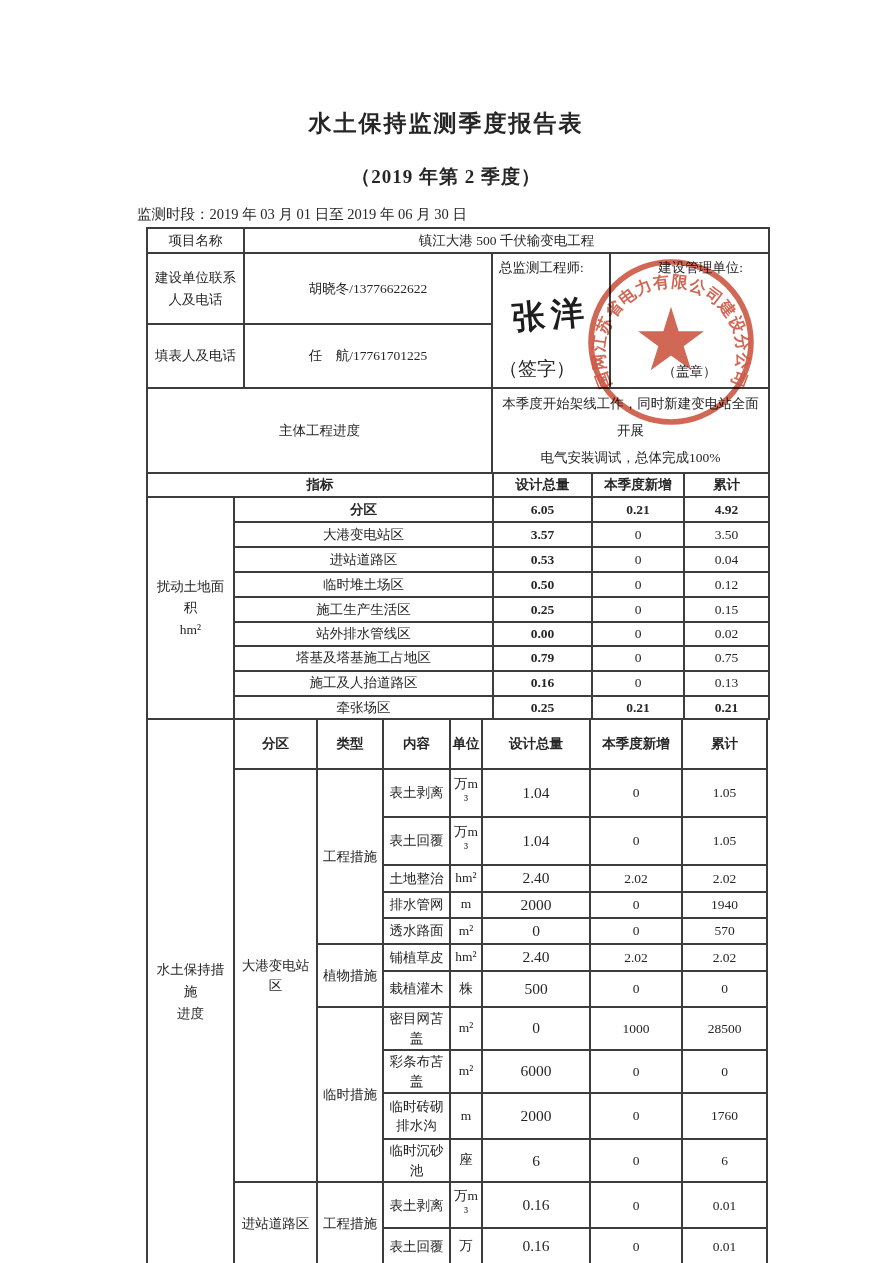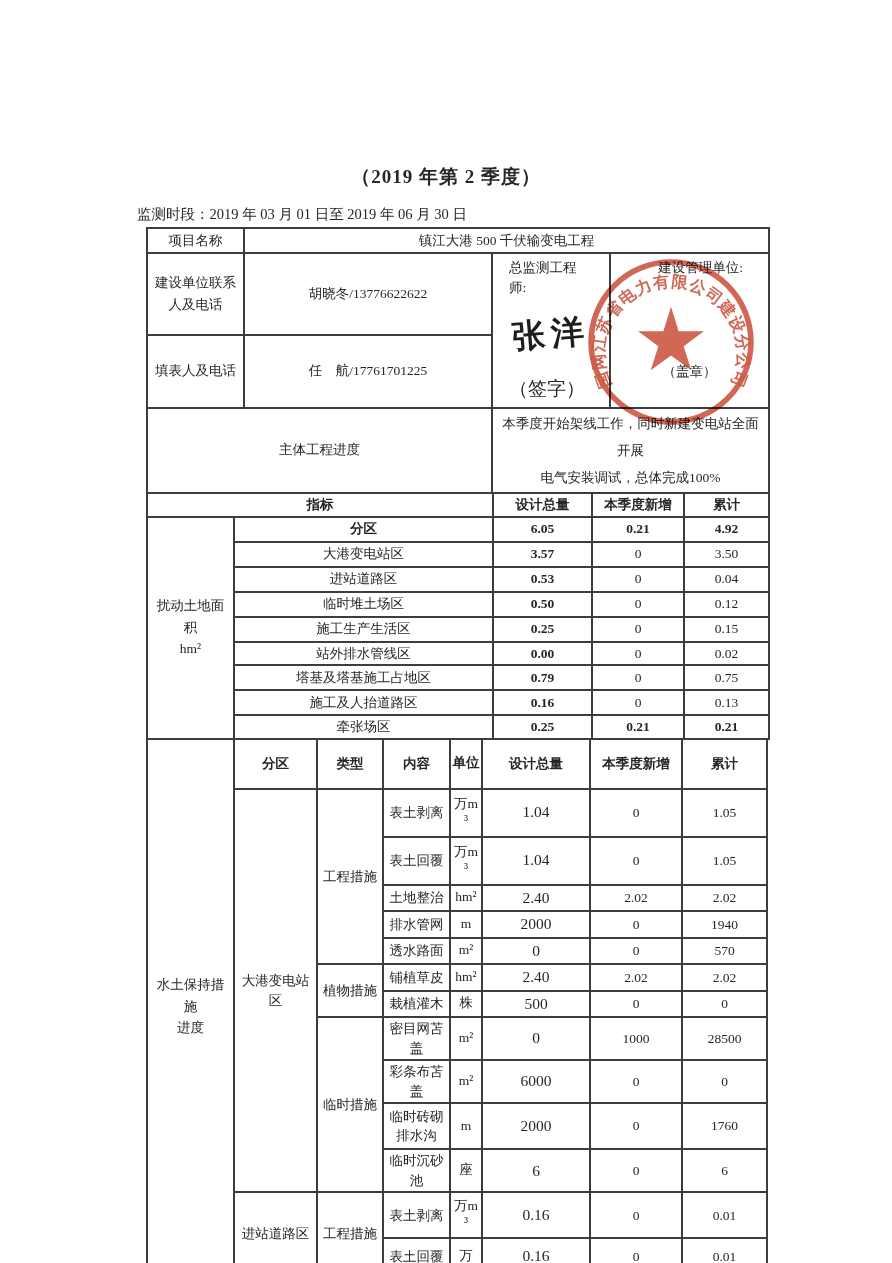--- a/index.html
+++ b/index.html
@@ -30,21 +30,21 @@
     border:2px solid #3d3d3d;
     text-align:center;vertical-align:middle;
     font-size:13.5px;padding:1px 3px;
     line-height:1.45;
   }
   .bold{font-weight:bold;}
   .left-label{line-height:1.6;}
   .progress-cell{font-size:13.5px;line-height:2.0;}
   .unit-cell{word-break:break-all;padding:1px 1px;line-height:1.25;}
   .big-num{font-size:15.5px;}
-  .sig-cell{vertical-align:top;padding:4px 16px;}
+  .sig-cell{vertical-align:top;padding:4px 6px;}
   .sig-label{text-align:left;font-size:13.5px;}
   .sig-name{
     text-align:center;font-size:33px;font-weight:600;
     transform:rotate(-5deg);margin-top:14px;color:#1d1d1d;
     letter-spacing:6px;
   }
   .sig-note{text-align:left;font-size:19px;margin-top:16px;}
   .seal-cell{vertical-align:top;padding:4px 14px;position:relative;}
   .seal-unit-label{font-size:13.5px;text-align:center;padding-left:22px;}
   .seal-note{position:absolute;left:0;top:108px;width:100%;text-align:center;font-size:13.5px;}
@@ -52,20 +52,21 @@
     position:absolute;left:578px;top:249px;width:186px;height:186px;
     mix-blend-mode:multiply;opacity:0.88;pointer-events:none;z-index:5;
   }
   .two-line span{display:block;}
 </style>
 </head>
 <body>
 
 <div id="page">
 
+  <div class="doc-title">水土保持监测季度报告表</div>
   <div class="doc-subtitle">（2019 年第 2 季度）</div>
   <div class="period-line"><span>监测时段：</span><span>2019 年 03 月 01 日至 2019 年 06 月 30 日</span></div>
 
   <div class="tables">
 
     <table id="tblA">
       <colgroup>
           <col style="width:97px">
           <col style="width:248px">
           <col style="width:118px">
@@ -241,21 +242,21 @@
         <td>570</td>
       </tr>
       <tr style="height:26px">
         <td rowspan="2">植物措施</td>
         <td>铺植草皮</td>
         <td class="unit-cell">hm²</td>
         <td class="big-num">2.40</td>
         <td>2.02</td>
         <td>2.02</td>
       </tr>
-      <tr style="height:26px">
+      <tr style="height:36px">
         <td>栽植灌木</td>
         <td class="unit-cell">株</td>
         <td class="big-num">500</td>
         <td>0</td>
         <td>0</td>
       </tr>
       <tr style="height:26px">
         <td rowspan="4">临时措施</td>
         <td>密目网苫盖</td>
         <td class="unit-cell">m²</td>

